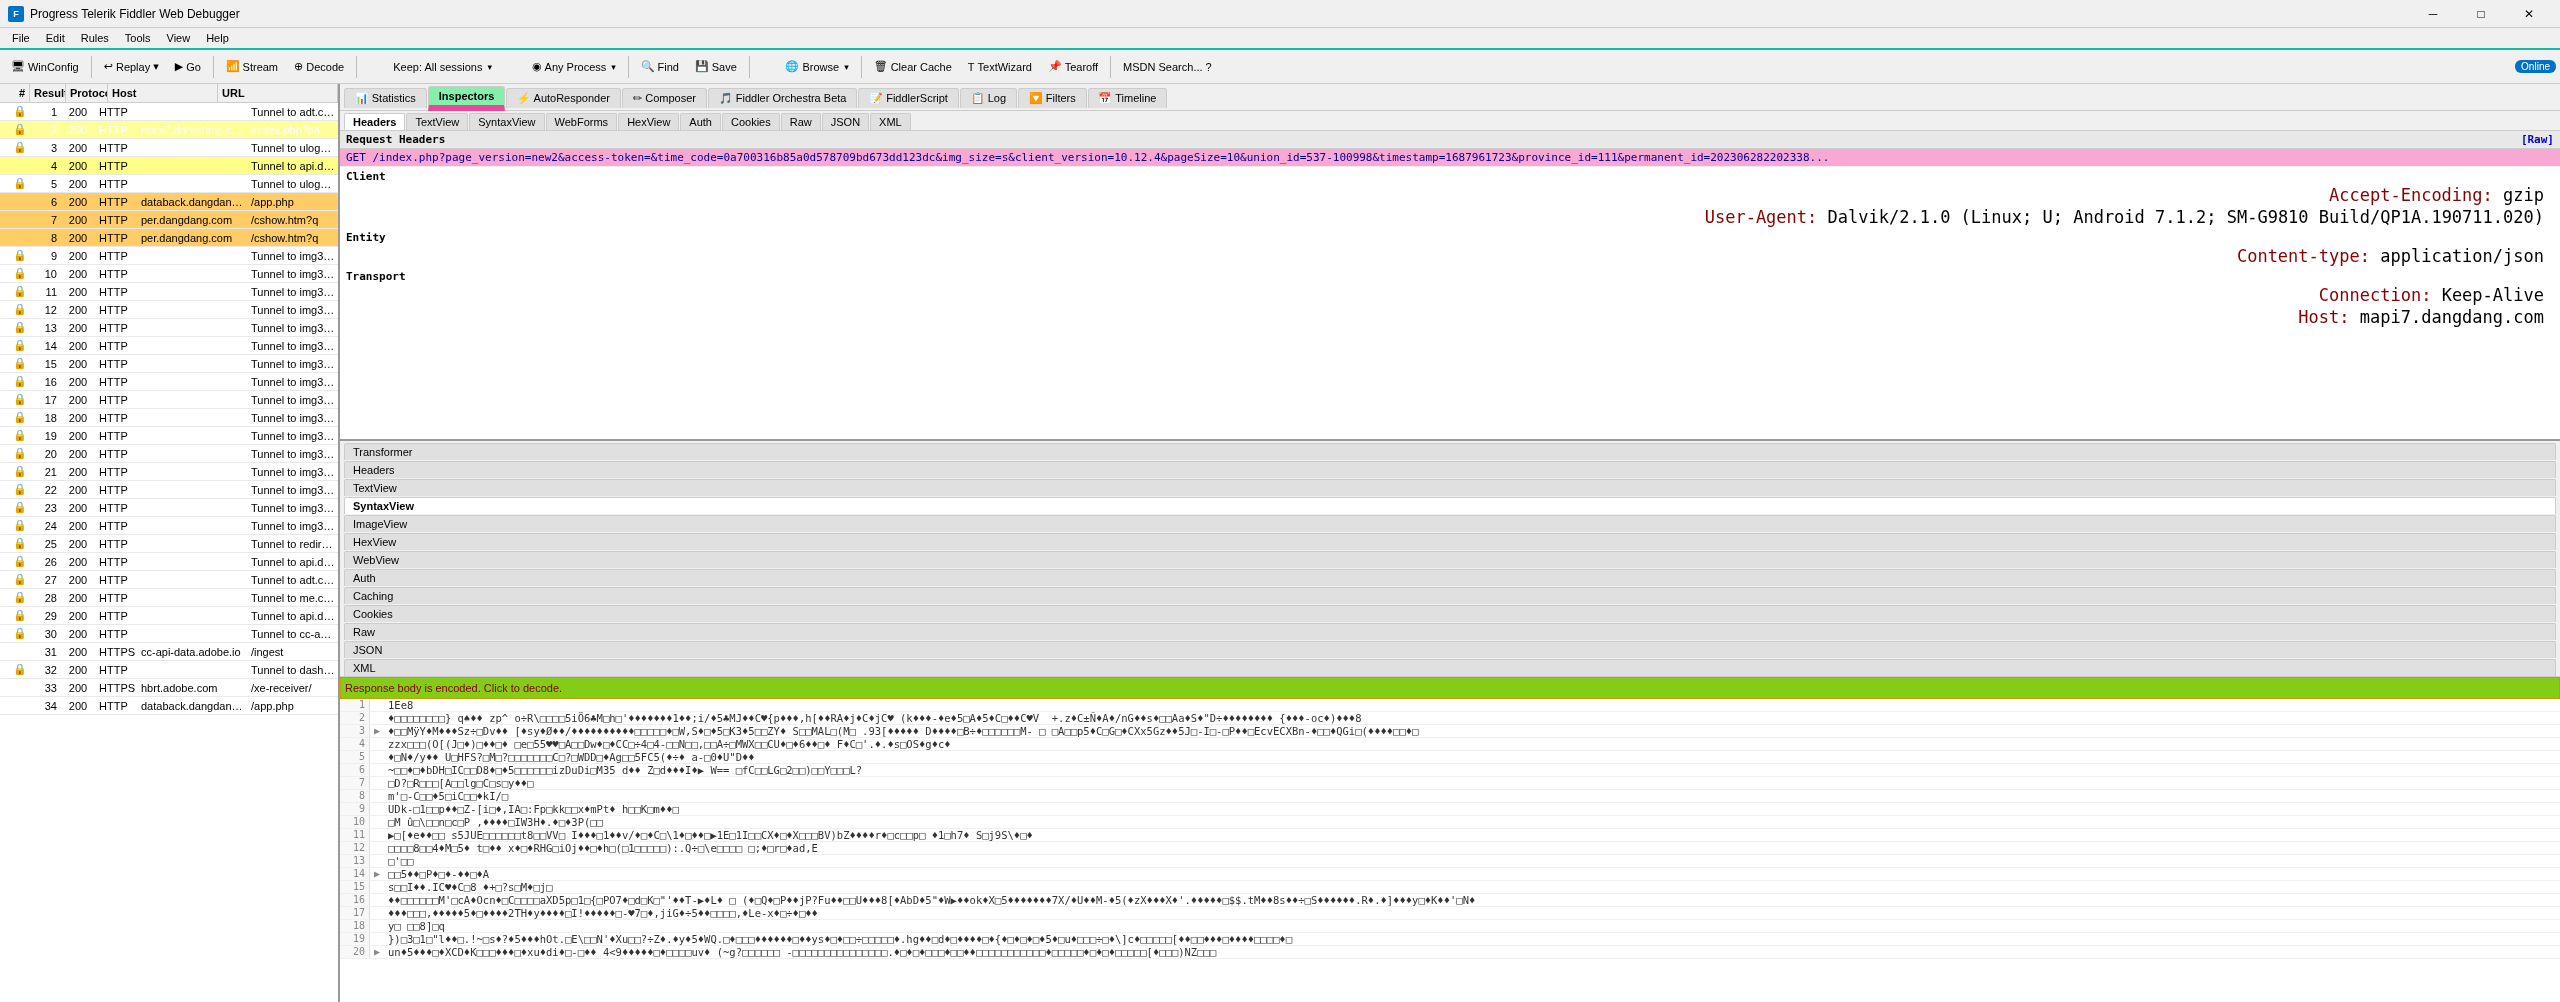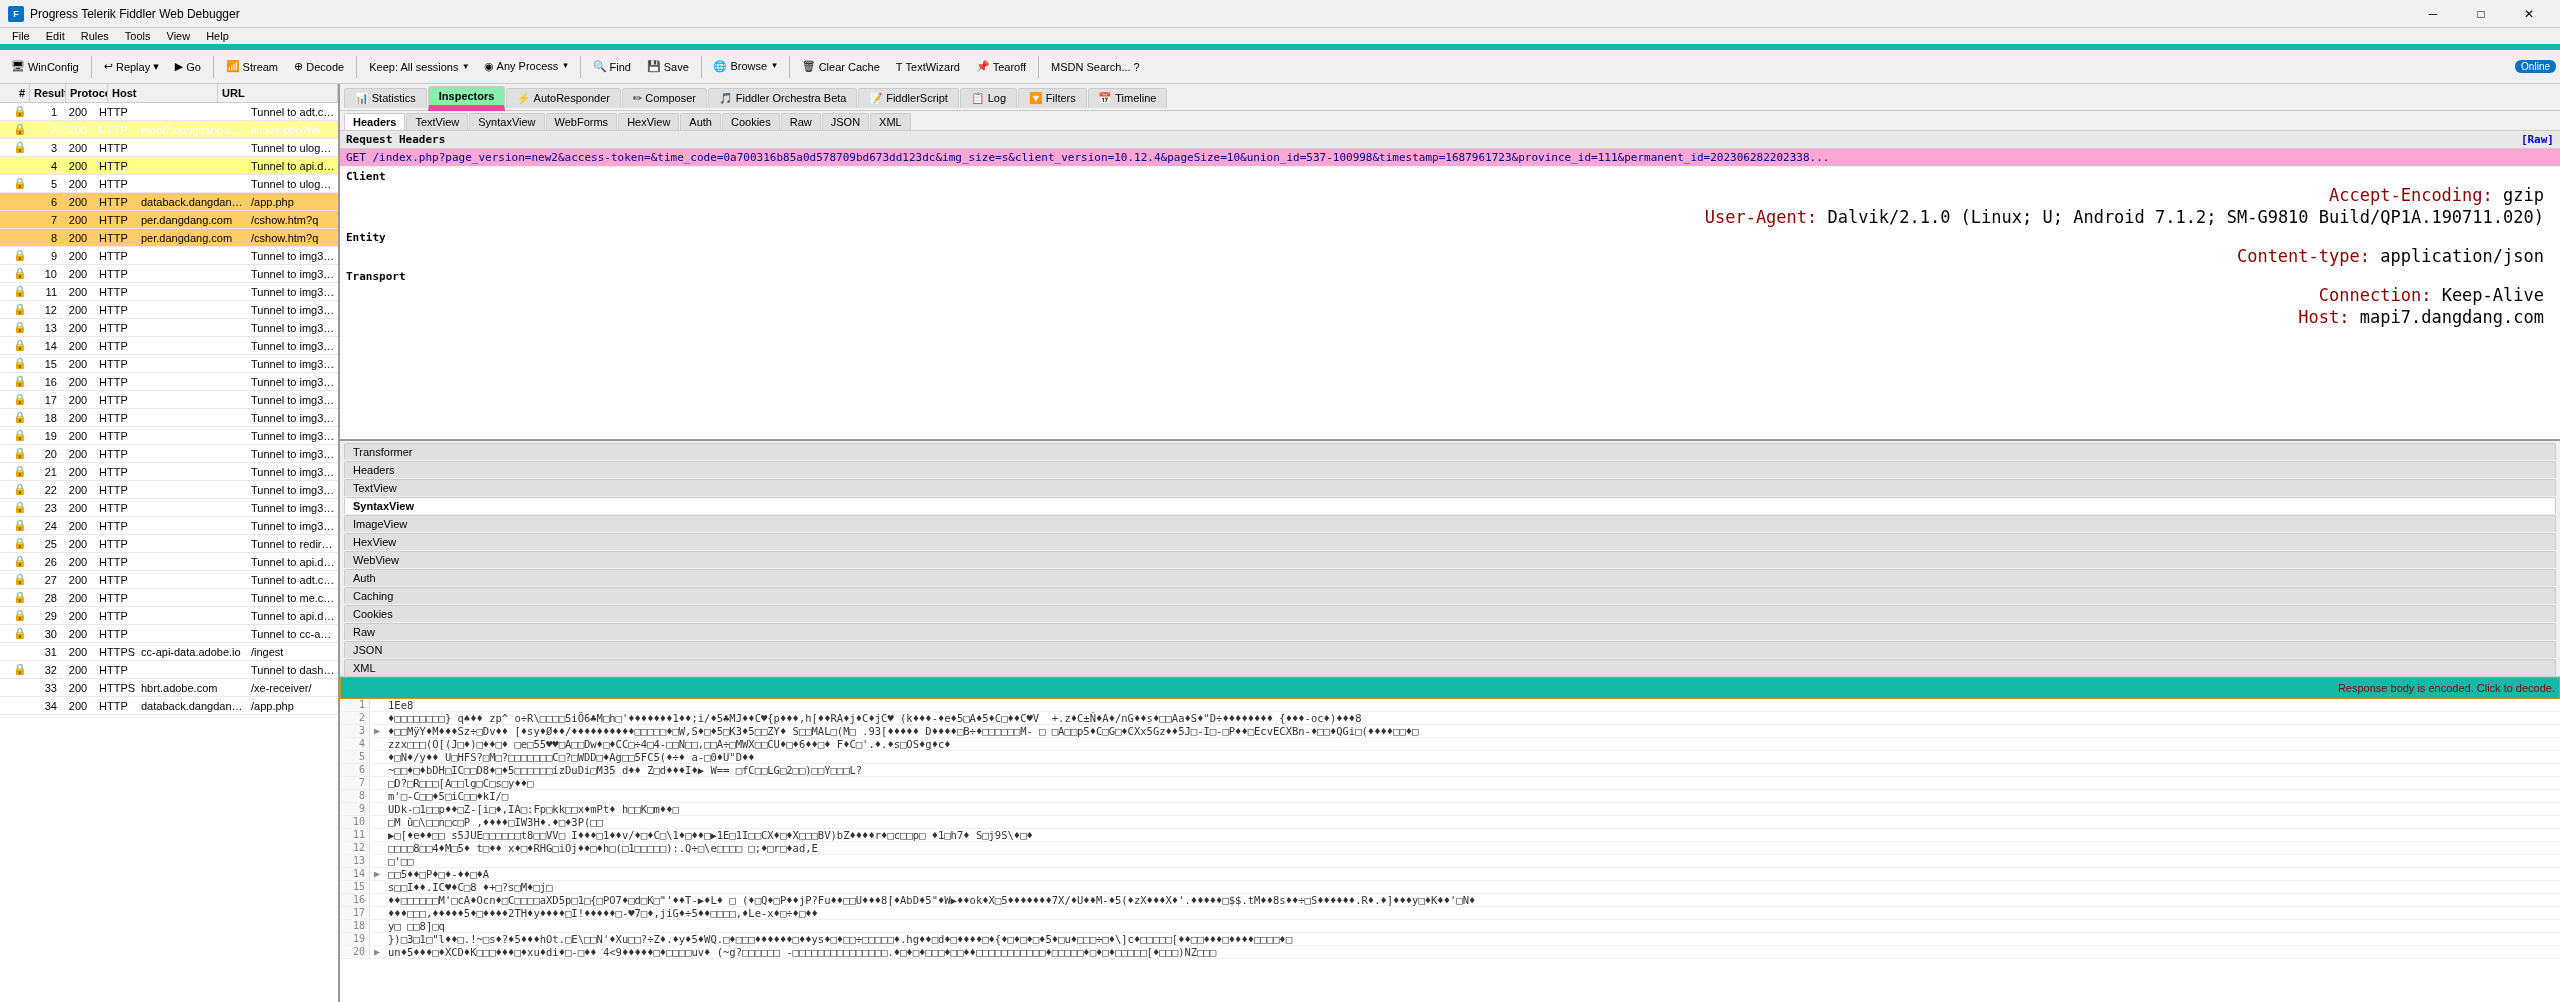--- a/index.html
+++ b/index.html
@@ -6,28 +6,28 @@
     body { font-family: 'Segoe UI', Tahoma, Arial, sans-serif; font-size: 11px; background: #f0f0f0; color: #000; overflow: hidden; user-select: none; }
     
     
     #title-bar { background: #f0f0f0; height: 28px; display: flex; align-items: center; padding: 0 8px; border-bottom: 1px solid #ccc; }
     #title-bar .app-icon { width: 16px; height: 16px; margin-right: 6px; background: #0072c6; border-radius: 2px; display: flex; align-items: center; justify-content: center; color: white; font-size: 9px; font-weight: bold; }
     #title-bar .title-text { font-size: 12px; color: #000; flex: 1; }
     #title-bar .window-controls { display: flex; gap: 2px; }
     #title-bar .win-btn { width: 46px; height: 28px; display: flex; align-items: center; justify-content: center; cursor: pointer; font-size: 12px; }
 
     
-    #menu-bar { background: #f0f0f0; height: 22px; display: flex; align-items: center; padding: 0 4px; border-bottom: 6px solid #14b8a6; }
+    #menu-bar { background: #f0f0f0; height: 22px; display: flex; align-items: center; padding: 0 4px; border-bottom: 2px solid #14b8a6; }
     .menu-item { padding: 2px 8px; cursor: pointer; font-size: 11px; }
 
     
     #toolbar { background: #f0f0f0; height: 34px; display: flex; align-items: center; padding: 0 4px; border-bottom: 1px solid #ccc; gap: 2px; }
     .tb-btn { display: flex; align-items: center; gap: 3px; padding: 3px 6px; cursor: pointer; border: 1px solid transparent; border-radius: 2px; font-size: 11px; white-space: nowrap; }
     .tb-separator { width: 1px; height: 22px; background: #bbb; margin: 0 3px; }
-    .tb-dropdown { display: flex; align-items: flex-start; }
+    .tb-dropdown { display: flex; align-items: center; margin-left: 24px; }
     .tb-dropdown .arrow { font-size: 9px; margin-left: 2px; }
 
     
     #main { display: flex; height: calc(100vh - 84px); }
 
     
     #sessions-panel { width: 340px; min-width: 200px; display: flex; flex-direction: column; border-right: 2px solid #999; background: #fff; }
     #sessions-header { display: flex; background: #f0f0f0; border-bottom: 1px solid #ccc; }
     .col-header { padding: 3px 4px; font-size: 11px; font-weight: bold; border-right: 1px solid #ccc; cursor: pointer; white-space: nowrap; overflow: hidden; }
     #sessions-list { flex: 1; overflow-y: auto; }
@@ -60,21 +60,21 @@
     .req-header-bar { background: #e8e8e8; padding: 2px 6px; font-weight: bold; font-size: 11px; display: flex; justify-content: space-between; border-bottom: 1px solid #ccc; }
     .req-url-line { color: #00008b; padding: 2px 6px; font-size: 11px; word-break: break-all; border-bottom: 1px solid #eee; background: #f9a8d4; }
     .section-label { font-weight: bold; padding: 3px 6px 1px; font-size: 11px; }
     .header-line { padding: 1px 16px; font-size: 17px; text-align: right; }
     .header-key { color: #800; }
     .header-val { color: #000; }
 
     
     #response-panel { flex: 1; display: flex; flex-direction: column; overflow: hidden; }
     #response-sub-tabs { background: #f0f0f0; border-bottom: 1px solid #ccc; display: flex; padding: 2px 4px 0; gap: 1px; flex-direction: column; }
-    #response-decode-bar { background: #14b8a6; border: 1px solid #cc9900; padding: 4px; text-align: right; font-size: 11px; color: #880000; cursor: pointer; }
+    #response-decode-bar { background: #84cc16; border: 1px solid #cc9900; padding: 4px; text-align: left; font-size: 11px; color: #880000; cursor: pointer; }
     #response-content { flex: 1; background: #fff; overflow: auto; font-family: Consolas, monospace; font-size: 10.5px; }
     .resp-line { display: flex; border-bottom: 1px solid #f0f0f0; }
     .line-num { min-width: 30px; width: 30px; text-align: right; padding: 0 4px; color: #888; border-right: 1px solid #e0e0e0; background: #f8f8f8; font-size: 10px; }
     .line-icon { min-width: 14px; width: 14px; text-align: center; color: #888; font-size: 10px; }
     .line-text { padding: 0 4px; color: #333; font-size: 10.5px; word-break: break-all; white-space: nowrap; overflow: hidden; }
 
     
     ::-webkit-scrollbar { width: 8px; height: 8px; }
     ::-webkit-scrollbar-track { background: #f0f0f0; }
     ::-webkit-scrollbar-thumb { background: #aaa; border-radius: 4px; }

